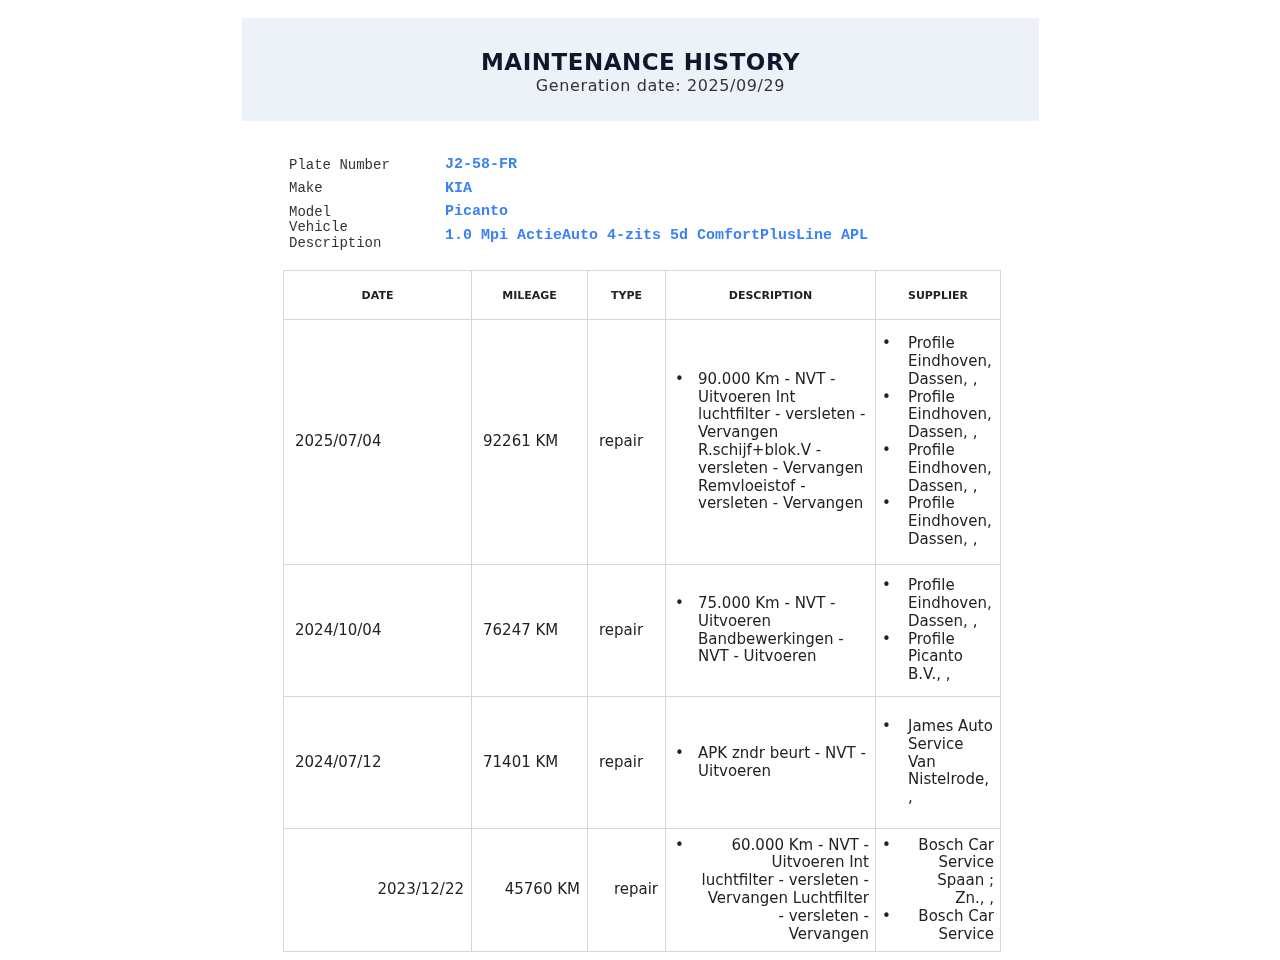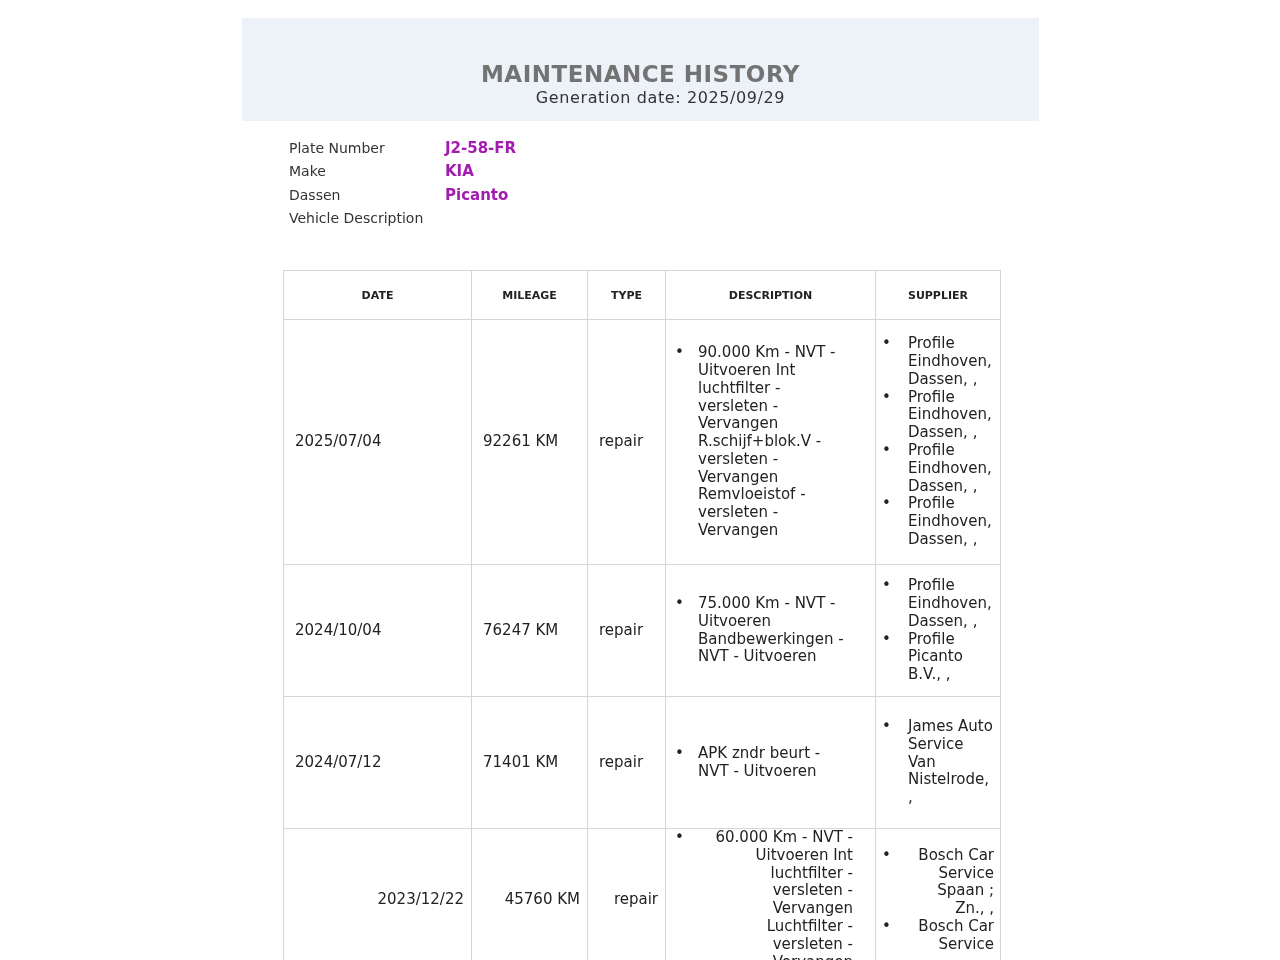--- a/index.html
+++ b/index.html
@@ -1,28 +1,28 @@
 <!DOCTYPE html>
 <html><head>
 <meta charset="utf-8">
 <style>
   html, body { margin:0; padding:0; background:#ffffff; }
   body { width:1280px; height:960px; position:relative; overflow:hidden; font-family:"DejaVu Sans", sans-serif; color:#1a1a1a; }
   .header { position:absolute; left:242px; top:18px; width:797px; height:103px; background:#edf1f8; text-align:center; }
-  .header .title { margin-top:42px; font-size:23px; font-weight:bold; letter-spacing:0.5px; color:#737373; line-height:28px; }
+  .header .title { margin-top:30px; font-size:23px; font-weight:bold; letter-spacing:0.5px; color:#0f172a; line-height:28px; }
   .header .subtitle { font-size:16px; color:#333; letter-spacing:0.6px; line-height:20px;padding-left:40px; }
-  .info { position:absolute; left:289px; top:136px; }
+  .info { position:absolute; left:289px; top:153px;font-family:Liberation Mono, monospace; }
   .info-row { display:flex; height:23.5px; align-items:center; }
   .info-label { width:156px; font-size:14px; color:#333; }
-  .info-value { font-size:15px; font-weight:bold; color:#a21caf; }
+  .info-value { font-size:15px; font-weight:bold; color:#3b82f6; }
   table.hist { position:absolute; left:283px; top:270px; width:717px; border-collapse:collapse; table-layout:fixed;border-radius:11px; }
   table.hist th, table.hist td { border:1px solid #d6d6d6; font-size:15px; color:#222; vertical-align:middle; }
   table.hist th { height:46px; font-size:11px; font-weight:bold; text-align:center; color:#222; }
   table.hist td { padding:0 7px 0 11px; line-height:17.8px; }
-  table.hist td.desc { padding:0 22px 0 8px; }
+  table.hist td.desc { padding:0 6px 0 8px; }
   table.hist td.sup { padding:0 6px 0 4px; }
   ul { margin:0; padding:0; list-style:none; }
   li { position:relative; padding-left:22px; }
   li::before { content:"•"; position:absolute; left:0; top:0; }
   .desc li { padding-left:24px; }
   .desc li::before { left:1px; }
   .sup li { padding-left:28px; }
   .sup li::before { left:2px; }
   .r1 td { height:244px; }
   .r2 td { height:131px; }
@@ -40,25 +40,26 @@
 <div class="info">
   <div class="info-row">
     <div class="info-label">Plate Number</div>
     <div class="info-value">J2-58-FR</div>
   </div>
   <div class="info-row">
     <div class="info-label">Make</div>
     <div class="info-value">KIA</div>
   </div>
   <div class="info-row">
-    <div class="info-label">Dassen</div>
+    <div class="info-label">Model</div>
     <div class="info-value">Picanto</div>
   </div>
   <div class="info-row">
     <div class="info-label">Vehicle Description</div>
+    <div class="info-value">1.0 Mpi ActieAuto 4-zits 5d ComfortPlusLine APL</div>
   </div>
 </div>
 
 <table class="hist">
   <colgroup>
     <col style="width:188px">
       <col style="width:116px">
       <col style="width:78px">
       <col style="width:210px">
       <col style="width:125px">

